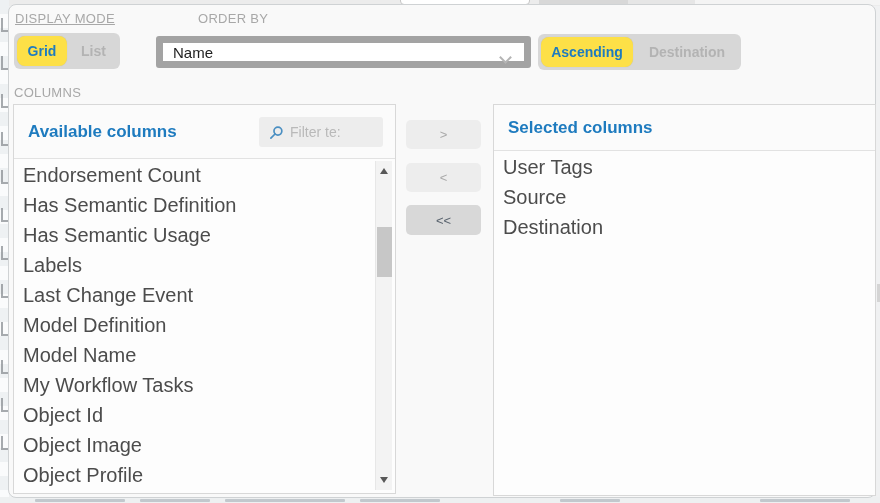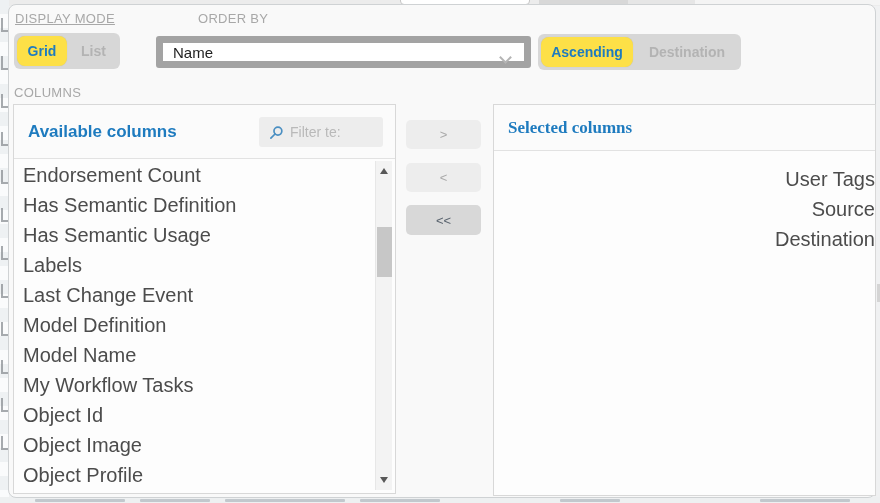--- a/index.html
+++ b/index.html
@@ -51,34 +51,34 @@
   .dropdown-value { font-size:15px; color:#222; padding-left:10px; }
   .chevron { position:absolute; right:14px; top:10px; width:9px; height:9px;
     border-right:2px solid #b4b4b4; border-bottom:2px solid #b4b4b4; transform:rotate(45deg); }
 
   
   .panel { position:absolute; top:99px; background:#fdfdfd; border:1px solid #d8d8d8; }
   #panel-available { left:4px; width:383px; height:390px; }
   #panel-selected { left:484px; width:383px; height:392px; }
   .panel-header { position:absolute; left:0; top:0; width:100%; border-bottom:1px solid #e2e2e2; background:#fbfbfb; }
   #panel-available .panel-header { height:54px; }
-  #panel-selected .panel-header { height:46px;font-family:Liberation Serif, serif; }
+  #panel-selected .panel-header { height:46px; }
   .panel-title { position:absolute; left:14px; top:50%; transform:translateY(-50%);
     font-size:17px; font-weight:bold; color:#1e7bbf; }
 
   .filter-box { position:absolute; right:12px; top:12px; width:124px; height:30px;
     background:#ededed; border-radius:3px; display:flex; align-items:center; }
   .filter-box svg { margin-left:10px; flex:0 0 auto; }
   .filter-input { border:none; outline:none; background:transparent; width:80px;
     margin-left:6px; font-size:14px; color:#555; font-family:"Liberation Sans",sans-serif; }
   .filter-input::placeholder { color:#b9b9b9; }
 
   .list { position:absolute; left:0; right:0; bottom:1px; overflow:hidden; }
   #panel-available .list { top:55px; right:21px; }
-  #panel-selected .list { top:59px;text-align:right; }
+  #panel-selected .list { top:47px; }
   .list-item { height:30px; line-height:30px; padding-left:9px; font-size:20px;
     color:#4c4c4c; white-space:nowrap; cursor:pointer; }
 
   
   .scrollbar { position:absolute; top:56px; bottom:3px; right:3px; width:17px;
     background:#f3f3f3; border-left:1px solid #e7e7e7; }
   .scroll-btn { position:absolute; left:0; width:17px; height:16px; cursor:pointer; }
   .scroll-btn.up { top:2px; } .scroll-btn.down { bottom:2px; }
   .tri-up { position:absolute; left:4px; top:5px; width:0; height:0;
     border-left:4px solid transparent; border-right:4px solid transparent; border-bottom:6px solid #585858; }

